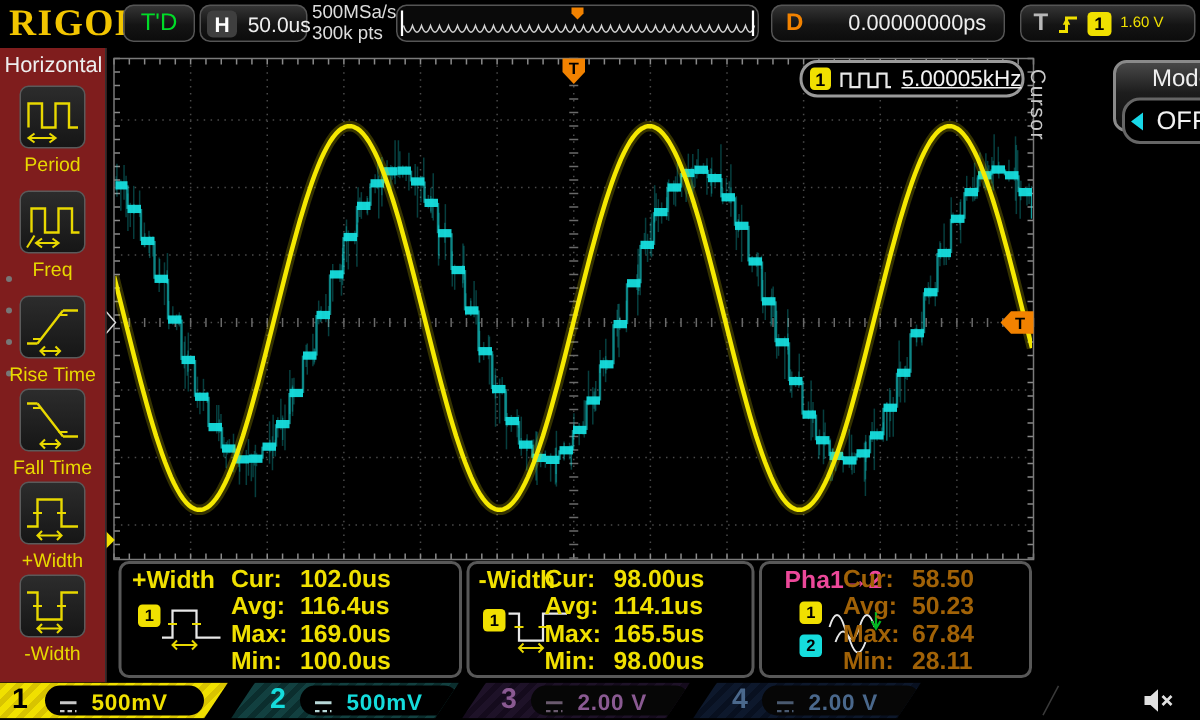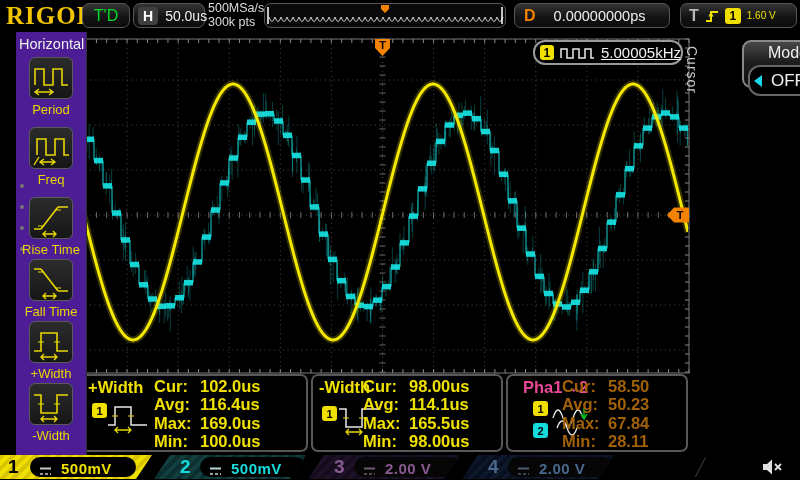--- a/index.html
+++ b/index.html
@@ -15,29 +15,29 @@
         font-size:25px;color:#f2c500;letter-spacing:1px;}
   #td-box{left:82px;width:48px;justify-content:center;}
   #td-box span{color:#00dc28;font-weight:normal;font-size:16px;}
   #h-box{left:133px;width:72px;}
   #h-box .hl{background:#3f3f3f;border-radius:4px;margin-left:4px;padding:0 5px;color:#fff;font-weight:bold;font-size:14px;line-height:18px;}
   #h-box .hv{color:#eee;font-size:14px;margin-left:7px;}
   #rate{left:208px;top:2px;color:#ddd;font-size:12.5px;line-height:13.5px;}
   #preview{left:264px;width:242px;background:#0a0a0a;}
   #d-box{left:514px;width:156px;}
   #d-box .dl{color:#f28200;font-weight:bold;font-size:16px;margin-left:9px;}
-  #d-box .dv{color:#eee;font-size:14.5px;margin-left:18px;}
+  #d-box .dv{color:#eee;font-size:14.5px;margin-left:30px;}
   #t-box{left:680px;width:117px;}
   #t-box .tl{color:#b8b8b8;font-weight:bold;font-size:16px;margin-left:8px;}
   .chip{display:inline-flex;align-items:center;justify-content:center;width:16px;height:16px;border-radius:3px;
         background:#f0e000;color:#000;font-weight:bold;font-size:12px;}
   #t-box .tv{color:#f0e000;font-size:10px;margin-left:6px;}
 
   
-  #sidebar{left:16px;top:32px;width:70px;height:423px;background:#4c1d95;border-right:1px solid #303030;z-index:20;}
+  #sidebar{left:0;top:32px;width:70px;height:423px;background:#7f1d1d;border-right:1px solid #303030;z-index:20;}
   #sidebar .title{position:absolute;left:3px;top:4px;color:#eee;font-size:14.5px;}
   .icon-btn{position:absolute;left:13px;width:44px;height:42px;background:linear-gradient(#2c2c2c,#161616);
             border:1px solid #5a5a5a;border-radius:6px;box-sizing:border-box;}
   .menu-label{position:absolute;left:0;width:70px;color:#e8d800;font-size:13px;text-align:center;}
   .dots i{position:absolute;left:4px;width:4px;height:4px;border-radius:50%;background:#777;}
 
   
   #scope-svg{left:0;top:0;z-index:1;pointer-events:none;}
 
   #freq-badge{left:533px;top:40px;width:150px;height:25px;background:#000;border:2px solid #9a9a9a;

